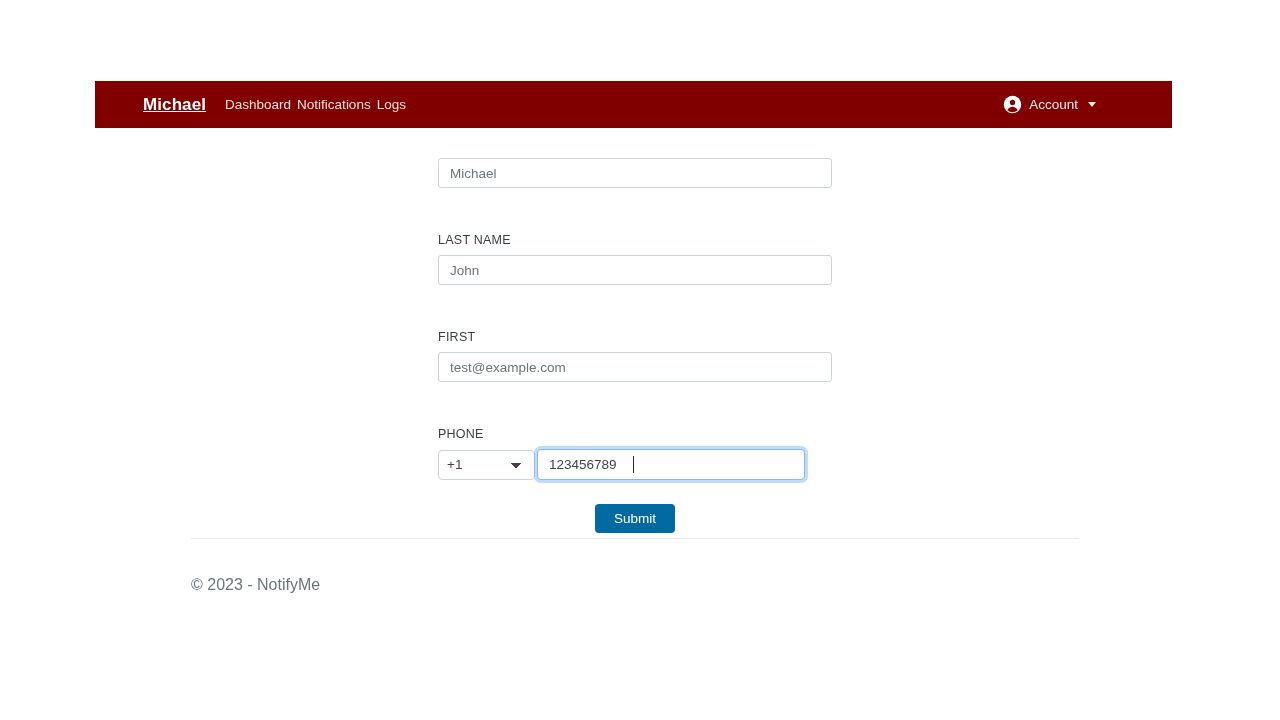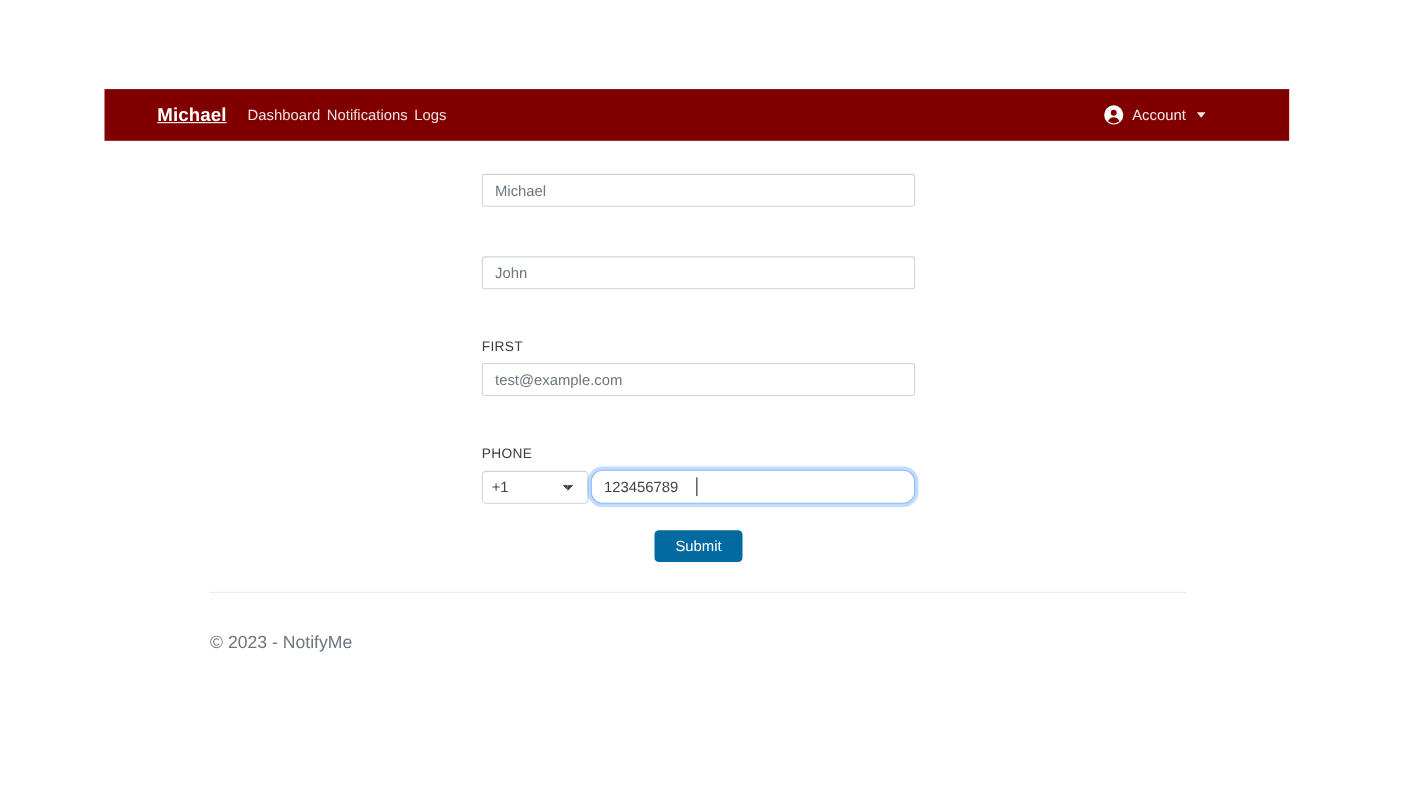--- a/index.html
+++ b/index.html
@@ -134,24 +134,24 @@
       calc(100% - 18px) calc(50% + 1px),
       calc(100% - 13px) calc(50% + 1px);
     background-size: 5px 5px, 5px 5px;
     background-repeat: no-repeat;
   }
   .phone-input-wrap {
     margin-left: 2px;
     position: relative;
   }
   .phone-input {
-    width: 295px;
+    width: 268px;
     height: 31px;
     border: 1px solid #86b7fe;
-    border-radius: 11px;
+    border-radius: 4px;
     background: #ffffff;
     font-family: "Liberation Sans", sans-serif;
     font-size: 13.5px;
     color: #41454a;
     padding: 0 11px;
     outline: none;
     box-shadow: 0 0 0 3px rgba(13,110,253,0.25);
   }
   .caret-bar {
     position: absolute;
@@ -222,20 +222,21 @@
 
   <div class="form-area">
 
     <div class="field">
       <input class="text-input" type="text" placeholder="Michael" style="">
     </div>
 
     <div class="gap"></div>
 
     <div class="field">
+      <label class="field-label">LAST NAME</label>
       <input class="text-input" type="text" placeholder="John" style="">
     </div>
 
     <div class="gap"></div>
 
     <div class="field">
       <label class="field-label">FIRST</label>
       <input class="text-input" type="text" placeholder="test@example.com" style="">
     </div>
 

